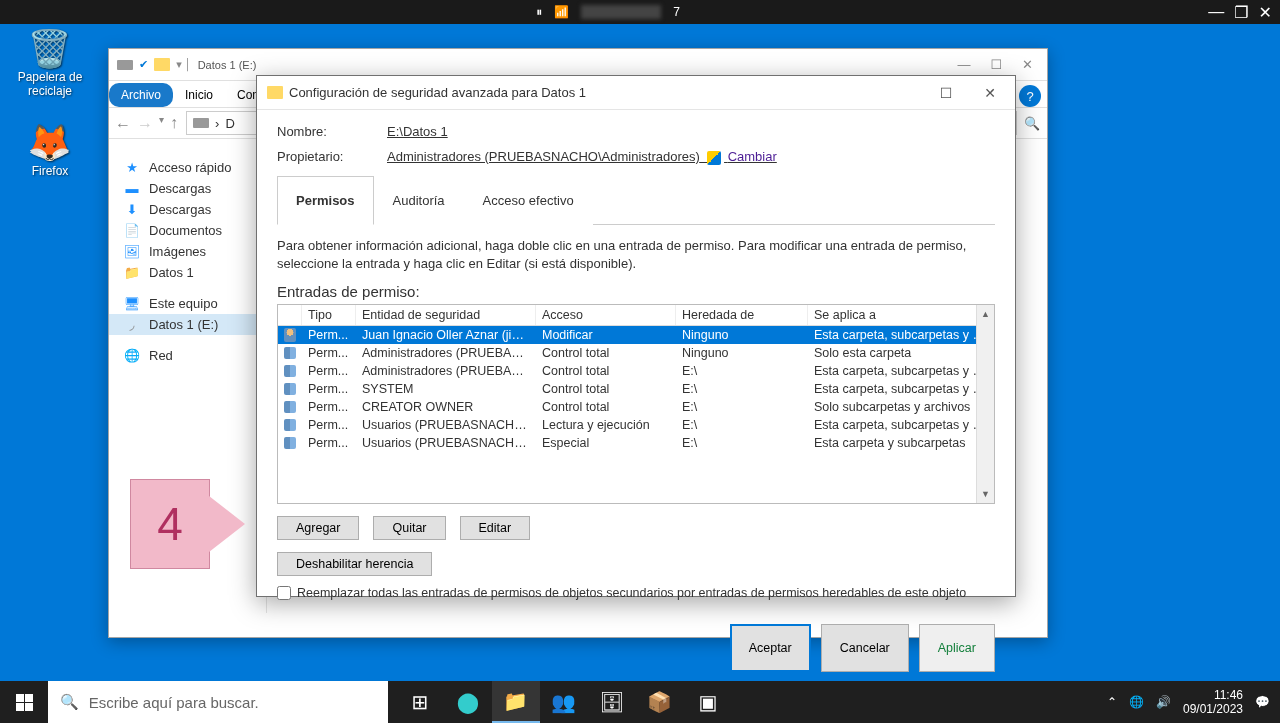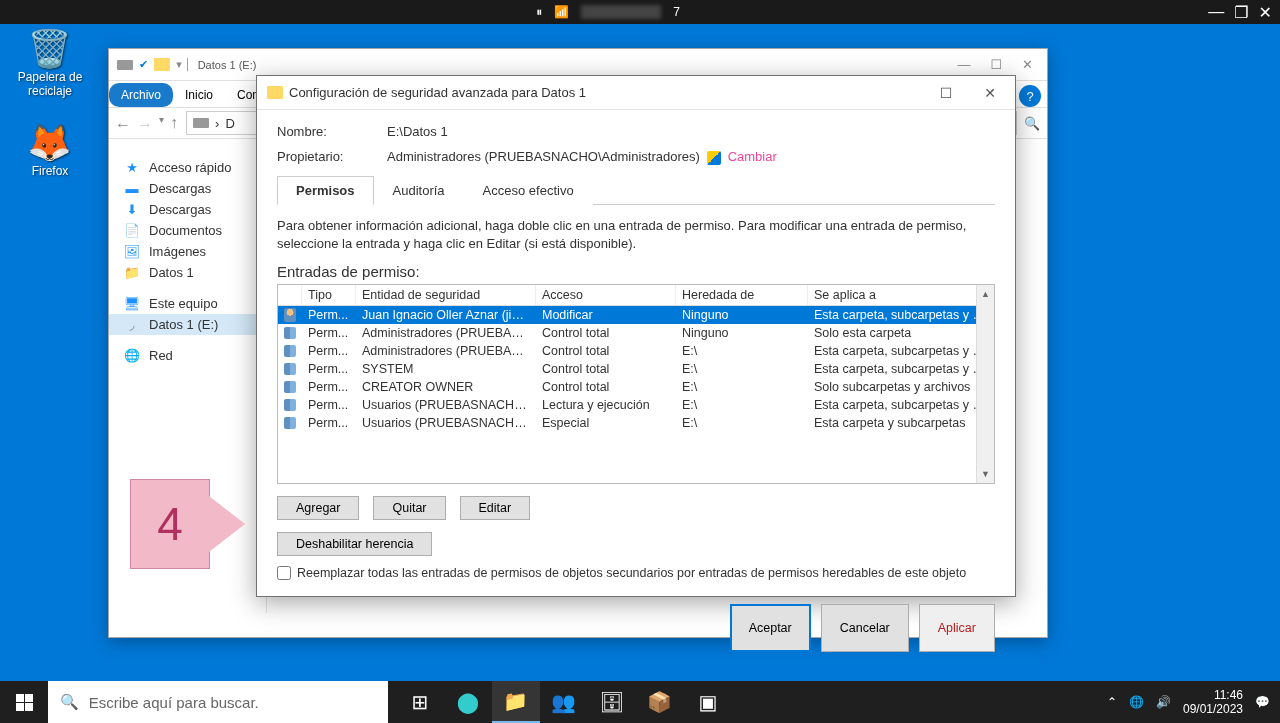--- a/index.html
+++ b/index.html
@@ -46,26 +46,26 @@
 
 .dialog { position: absolute; left: 256px; top: 75px; width: 760px; height: 522px; background: #fff; border: 1px solid #707070; box-shadow: 0 6px 24px rgba(0,0,0,.35); }
 .dlg-title { height: 34px; display: flex; align-items: center; padding: 0 10px; font-size: 13px; color: #333; border-bottom: 1px solid #e5e5e5; }
 .dlg-title .folder-ico { width: 16px; height: 13px; background: #ffd966; border-radius: 1px; margin-right: 6px; }
 .dlg-title .controls { margin-left: auto; display: flex; gap: 14px; color: #555; font-size: 14px; }
 .dlg-title .controls span { width: 30px; text-align: center; cursor: pointer; }
 
 .dlg-body { padding: 14px 20px 0 20px; font-size: 13px; color: #333; }
 .info-row { display: flex; margin-bottom: 10px; }
 .info-row .label { width: 110px; }
-.info-row .value { flex: 1; }
-.info-row .link { color: #ec4899; cursor: pointer; }
+.info-row .value { flex: 1; text-decoration: underline; }
+.info-row .link { color: #4c1d95; cursor: pointer; }
 .shield { display: inline-block; width: 14px; height: 14px; background: linear-gradient(135deg,#ffcc00 50%,#0078d7 50%); border-radius: 2px; vertical-align: middle; margin-right: 3px; }
 
 .tabs { display: flex; border-bottom: 1px solid #ccc; margin-top: 6px; }
-.tabs .tab { padding: 6px 18px; font-size: 13px; border: 1px solid transparent; border-bottom: none; cursor: pointer; position: relative; top: 1px; background: #fff; }
+.tabs .tab { padding: 16px 18px; font-size: 13px; border: 1px solid transparent; border-bottom: none; cursor: pointer; position: relative; top: 1px; background: #fff; }
 .tabs .tab.active { border-color: #ccc; border-bottom: 1px solid #fff; font-weight: 600; }
 
 .instructions { margin: 12px 0 10px; font-size: 13px; line-height: 1.4; }
 .entries-label { font-size: 15px; margin-bottom: 4px; }
 
 .perm-table { border: 1px solid #bbb; height: 200px; position: relative; font-size: 12.5px; background: #fff; }
 .perm-table .hdr { display: flex; background: #fff; border-bottom: 1px solid #ddd; }
 .perm-table .hdr div { padding: 3px 6px; border-right: 1px solid #eee; }
 .perm-table .rows { overflow-y: auto; height: calc(100% - 22px); }
 .perm-table .row { display: flex; padding: 1px 0; align-items: center; }
@@ -79,21 +79,21 @@
 .perm-table .c-app { flex: 1; }
 .perm-table .scroll { position: absolute; right: 0; top: 0; bottom: 0; width: 18px; background: #f0f0f0; border-left: 1px solid #ddd; }
 .perm-table .scroll .up,.perm-table .scroll .dn { height: 18px; display: flex; align-items: center; justify-content: center; font-size: 9px; color: #666; }
 
 .user-ico { width: 14px; height: 14px; background: radial-gradient(circle at 50% 30%,#f0c080 30%,transparent 31%),linear-gradient(#6090c0,#6090c0); border-radius: 2px; }
 .group-ico { width: 16px; height: 12px; background: linear-gradient(90deg,#6090c0 50%,#80b0e0 50%); border-radius: 2px; }
 
 .btn-row { display: flex; gap: 14px; margin: 12px 0; }
 .btn { padding: 4px 18px; font-size: 12.5px; background: #e1e1e1; border: 1px solid #adadad; cursor: pointer; }
 .btn.primary { border: 2px solid #0078d7; padding: 15px 17px; }
-.btn.disabled { color: #b91c1c; background: #efefef; }
+.btn.disabled { color: #15803d; background: #efefef; }
 
 .checkbox-row { display: flex; align-items: center; gap: 6px; font-size: 12.5px; margin: 10px 0 14px; }
 .checkbox-row input { width: 14px; height: 14px; }
 
 .dlg-footer { display: flex; justify-content: flex-end; gap: 10px; padding: 10px 20px 14px; border-top: none; }
 
 
 .callout { position: absolute; left: 130px; top: 479px; display: flex; align-items: center; }
 .callout .box { width: 80px; height: 90px; background: #f2b9c9; border: 1px solid #d088a0; display: flex; align-items: center; justify-content: center; font-size: 46px; color: #b03060; font-weight: 500; }
 .callout .arrow { width: 0; height: 0; border-top: 28px solid transparent; border-bottom: 28px solid transparent; border-left: 36px solid #f2b9c9; margin-left: -1px; }

